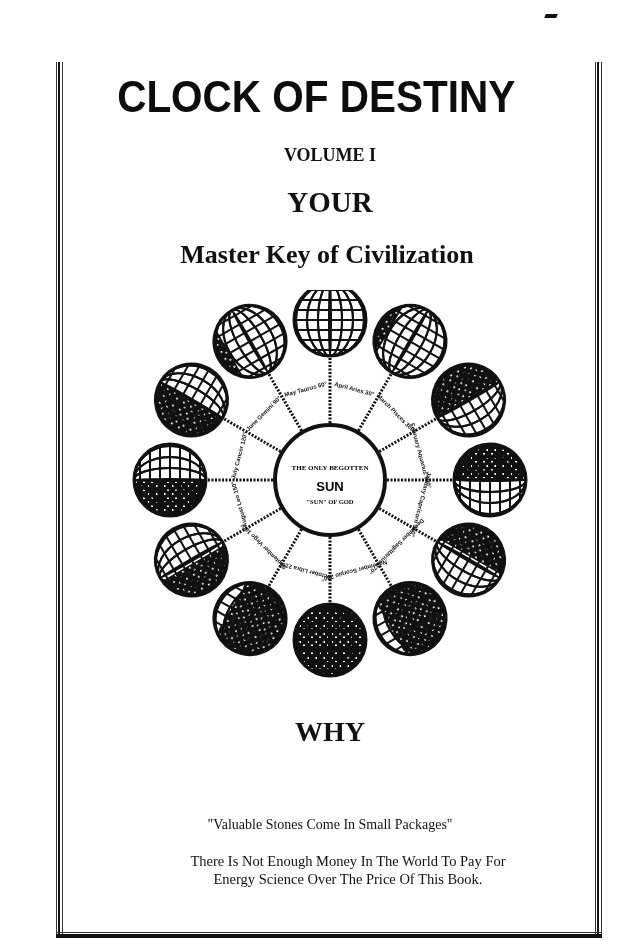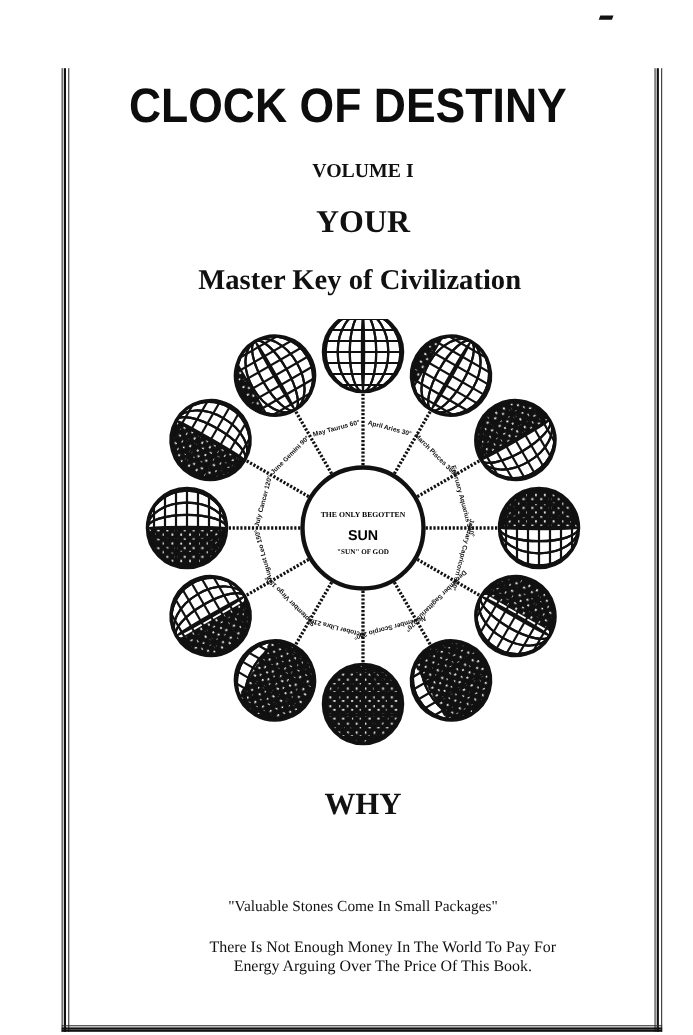--- a/index.html
+++ b/index.html
@@ -467,14 +467,14 @@
     </g>
   </svg>
 </div>
 
 <div class="why">WHY</div>
 <div class="question">
 </div>
 <div class="quote">"Valuable Stones Come In Small Packages"</div>
 <div class="paragraph">
   <div>There Is Not Enough Money In The World To Pay For</div>
-  <div>Energy Arguing Over The Price Of This Book.</div>
+  <div>Energy Science Over The Price Of This Book.</div>
 </div>
 
 </body></html>

